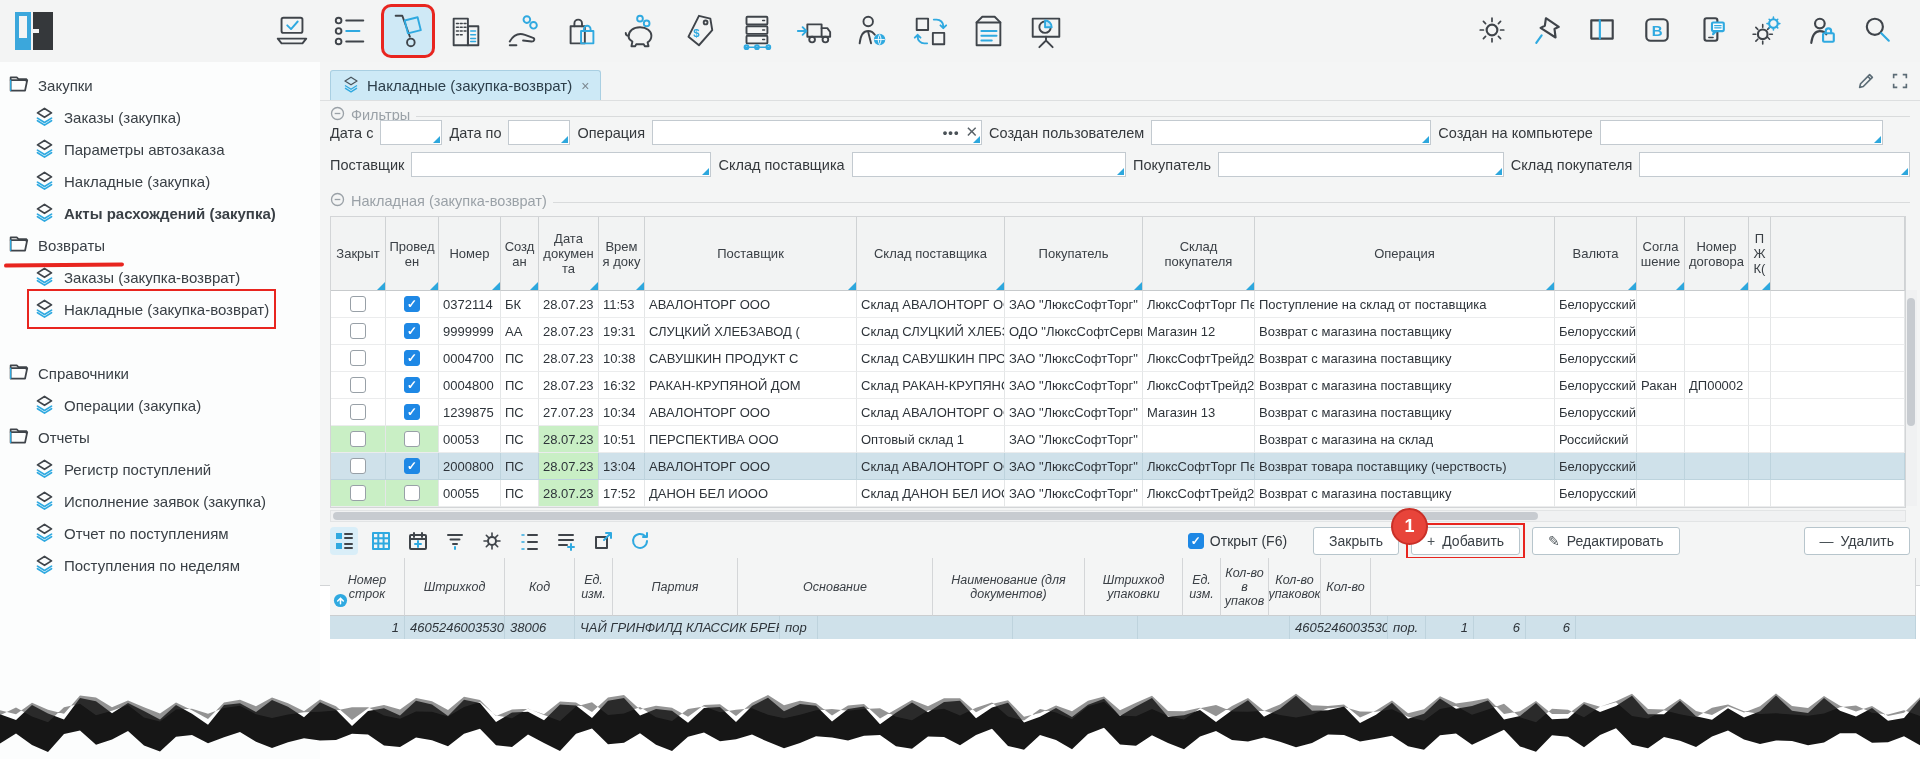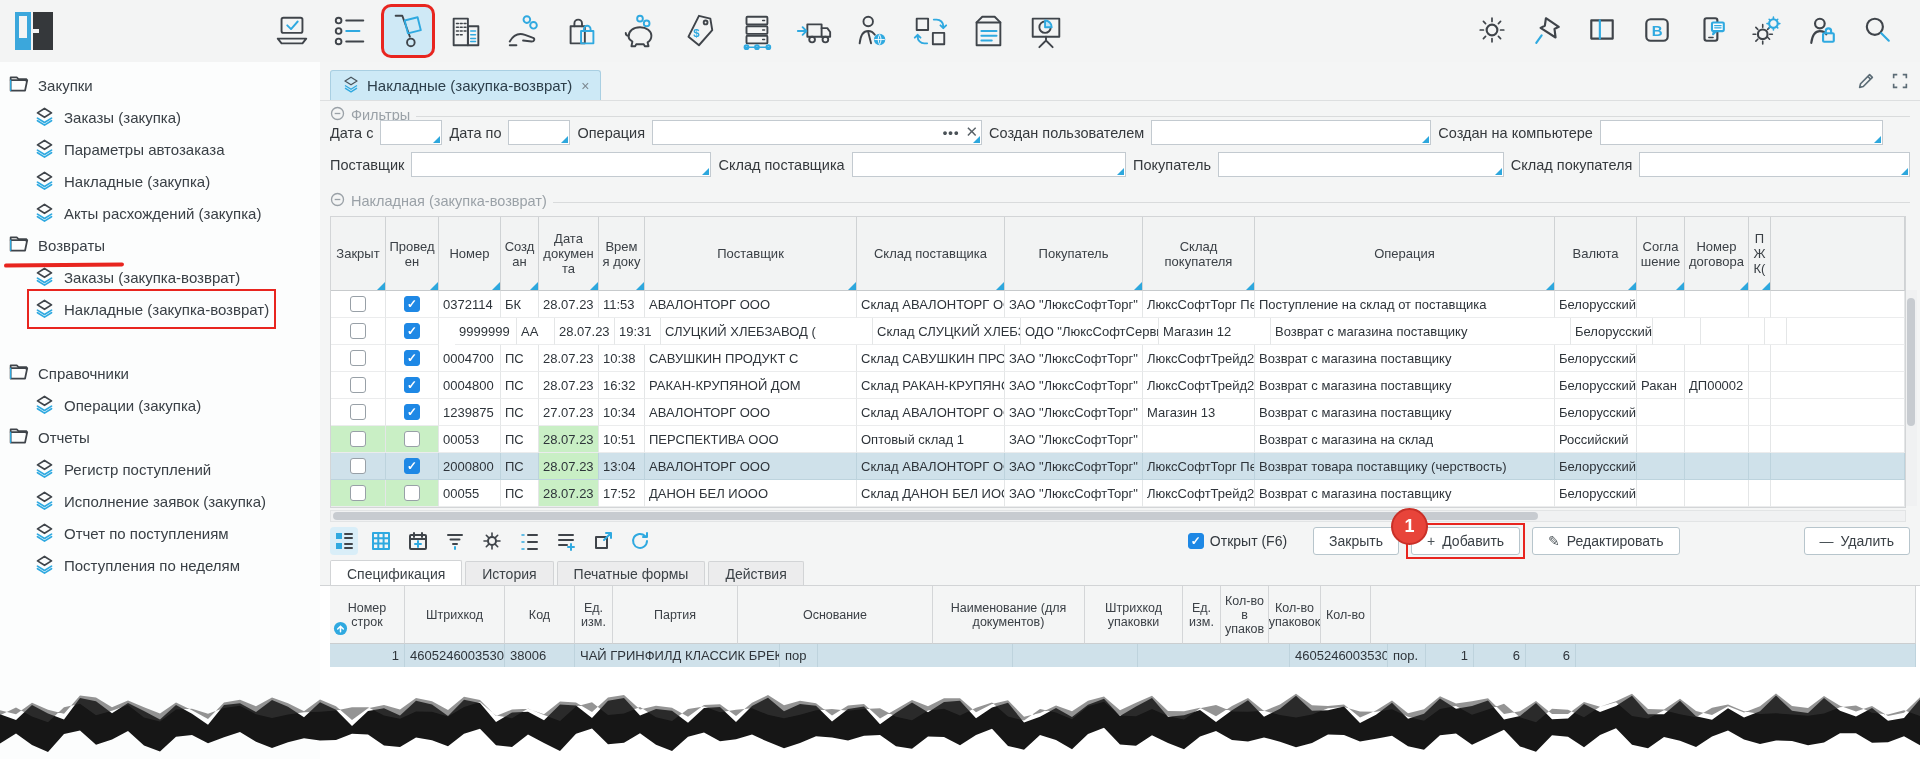--- a/index.html
+++ b/index.html
@@ -72,21 +72,21 @@
   .badge{position:absolute;left:-20px;top:-19px;width:33px;height:33px;border-radius:50%;background:#e8443a;border:2px solid #c93028;
          color:#fff;font-size:18px;font-weight:bold;display:flex;align-items:center;justify-content:center;z-index:5;}
   .gap-sp{width:100px;}
   
   .dtabs{position:absolute;left:10px;top:498px;display:flex;align-items:flex-end;height:26px;}
   .dtab{height:25px;box-sizing:border-box;padding:0 16px;display:flex;align-items:center;font-size:14px;color:#3c4247;
         background:#ececed;border:1px solid #d2d4d6;border-bottom:none;margin-right:3px;border-radius:2px 2px 0 0;cursor:pointer;}
   .dtab.active{background:#fff;height:26px;}
   
   .detail-bg{position:absolute;left:0;top:523px;width:1600px;height:174px;background:#fff;border-top:1px solid #d2d4d6;}
-  .dgrid{position:absolute;left:10px;top:524px;width:1586px;}
+  .dgrid{position:absolute;left:10px;top:496px;width:1586px;font-style:italic;}
   .dhrow{display:flex;height:58px;}
   .dhc{box-sizing:border-box;border-right:1px solid #d4d6d8;border-bottom:1px solid #cbced0;background:#f4f5f5;
        display:flex;align-items:center;justify-content:center;text-align:center;font-size:12.5px;color:#3b4046;padding:2px 3px;overflow:hidden;line-height:14px;position:relative;}
   .drow{display:flex;height:23px;background:#cfe1ea;cursor:pointer;}
   .dc{box-sizing:border-box;border-right:1px solid #bed3dd;padding:0 5px;display:flex;align-items:center;font-size:13px;color:#2e343a;white-space:nowrap;overflow:hidden;}
   .dc.r{justify-content:flex-end;}
   .sorticon{position:absolute;left:3px;bottom:4px;}
   
   .torn{position:absolute;left:0;top:688px;width:1920px;height:71px;pointer-events:none;}
 </style>
@@ -304,21 +304,21 @@
           </svg></span>
         <span>Параметры автозаказа</span>
       </div>
       <div class="tree-item" style="top: 106px; left: 34px;">
         <span><svg viewBox="0 0 24 24" width="21" height="21" fill="none" stroke="#3f444a" stroke-width="2" stroke-linecap="round" stroke-linejoin="round">
             <path d="M12 4l8 5-8 5-8-5z"></path>
             <path stroke="#2fa9e0" d="M4 15l8 5 8-5M4 18l8 5 8-5"></path>
           </svg></span>
         <span>Накладные (закупка)</span>
       </div>
-      <div class="tree-item" style="top: 138px; left: 34px;">
+      <div class="tree-item" style="top: 138px; left: 34px; font-weight: bold;">
         <span><svg viewBox="0 0 24 24" width="21" height="21" fill="none" stroke="#3f444a" stroke-width="2" stroke-linecap="round" stroke-linejoin="round">
             <path d="M12 4l8 5-8 5-8-5z"></path>
             <path stroke="#2fa9e0" d="M4 15l8 5 8-5M4 18l8 5 8-5"></path>
           </svg></span>
         <span>Акты расхождений (закупка)</span>
       </div>
       <div class="tree-item underlined" style="top: 170px; left: 8px;">
         <span><svg viewBox="0 0 24 24" width="21" height="21" fill="none" stroke="#3f444a" stroke-width="2" stroke-linecap="round" stroke-linejoin="round">
             <path d="M3 8V5h7l2 2h9v2"></path>
             <path d="M3 8h19l-2.5 12H3z"></path>
@@ -512,21 +512,21 @@
             <div class="gc" style="flex: 0 0 22px; width: 22px;"></div>
             <div class="gc" style="flex: 1 1 0%;"></div>
           </div>
           <div class="grow">
             <div class="gc ck" style="flex: 0 0 55px; width: 55px;">
               <div class="cb"></div>
             </div>
             <div class="gc ck" style="flex: 0 0 53px; width: 53px;">
               <div class="cb on"></div>
             </div>
-            <div class="gc" style="flex: 0 0 62px; width: 62px; margin-left: 16px;">9999999</div>
+            <div class="gc" style="flex: 0 0 62px; width: 62px;">9999999</div>
             <div class="gc" style="flex: 0 0 38px; width: 38px;">АА</div>
             <div class="gc" style="flex: 0 0 60px; width: 60px;">28.07.23</div>
             <div class="gc" style="flex: 0 0 46px; width: 46px;">19:31</div>
             <div class="gc" style="flex: 0 0 212px; width: 212px;">СЛУЦКИЙ ХЛЕБЗАВОД (</div>
             <div class="gc" style="flex: 0 0 148px; width: 148px;">Склад СЛУЦКИЙ ХЛЕБЗА</div>
             <div class="gc" style="flex: 0 0 138px; width: 138px;">ОДО "ЛюксСофтСервис</div>
             <div class="gc" style="flex: 0 0 112px; width: 112px;">Магазин 12</div>
             <div class="gc" style="flex: 0 0 300px; width: 300px;">Возврат с магазина поставщику</div>
             <div class="gc" style="flex: 0 0 82px; width: 82px;">Белорусский</div>
             <div class="gc" style="flex: 0 0 48px; width: 48px;"></div>

